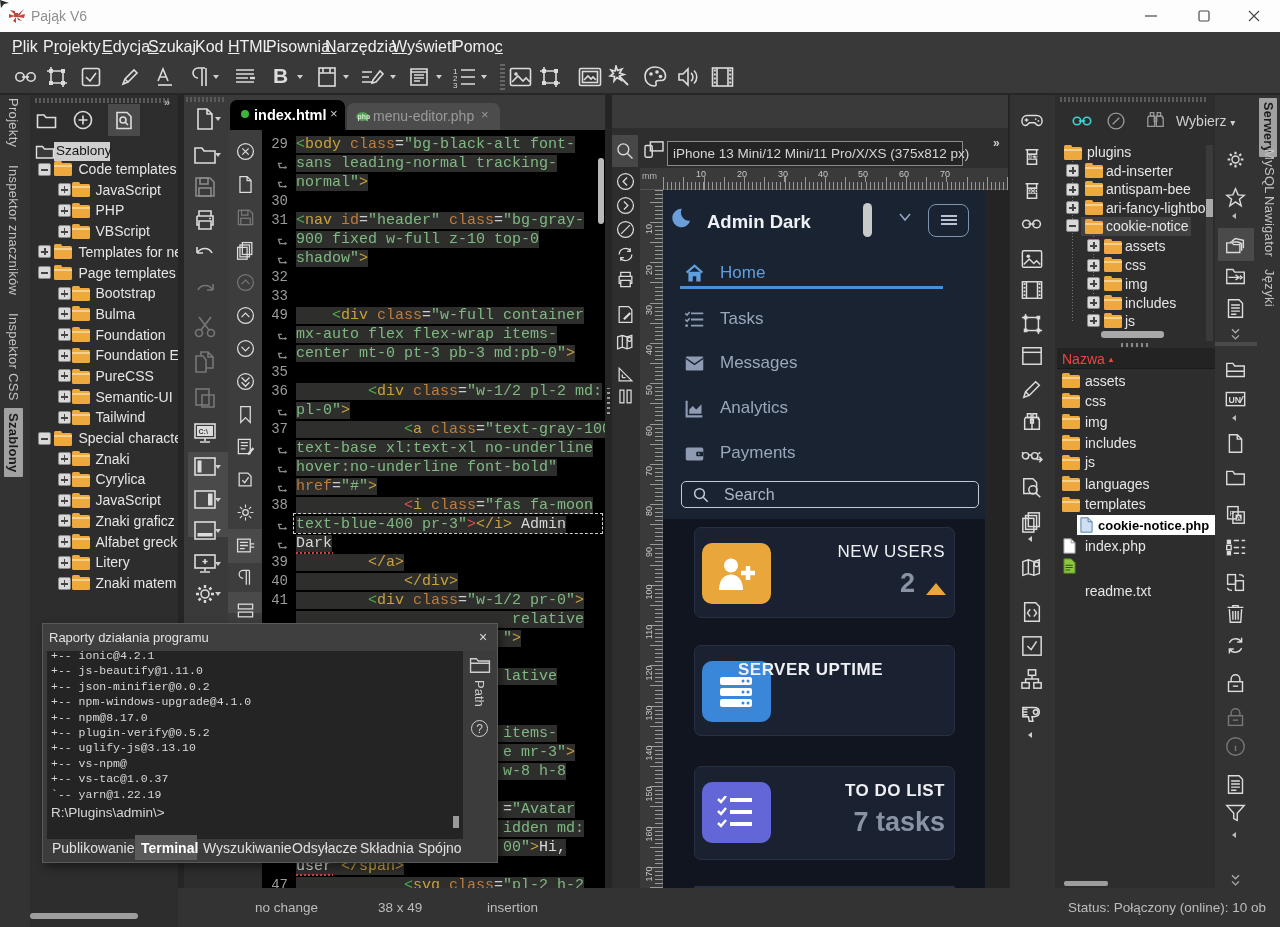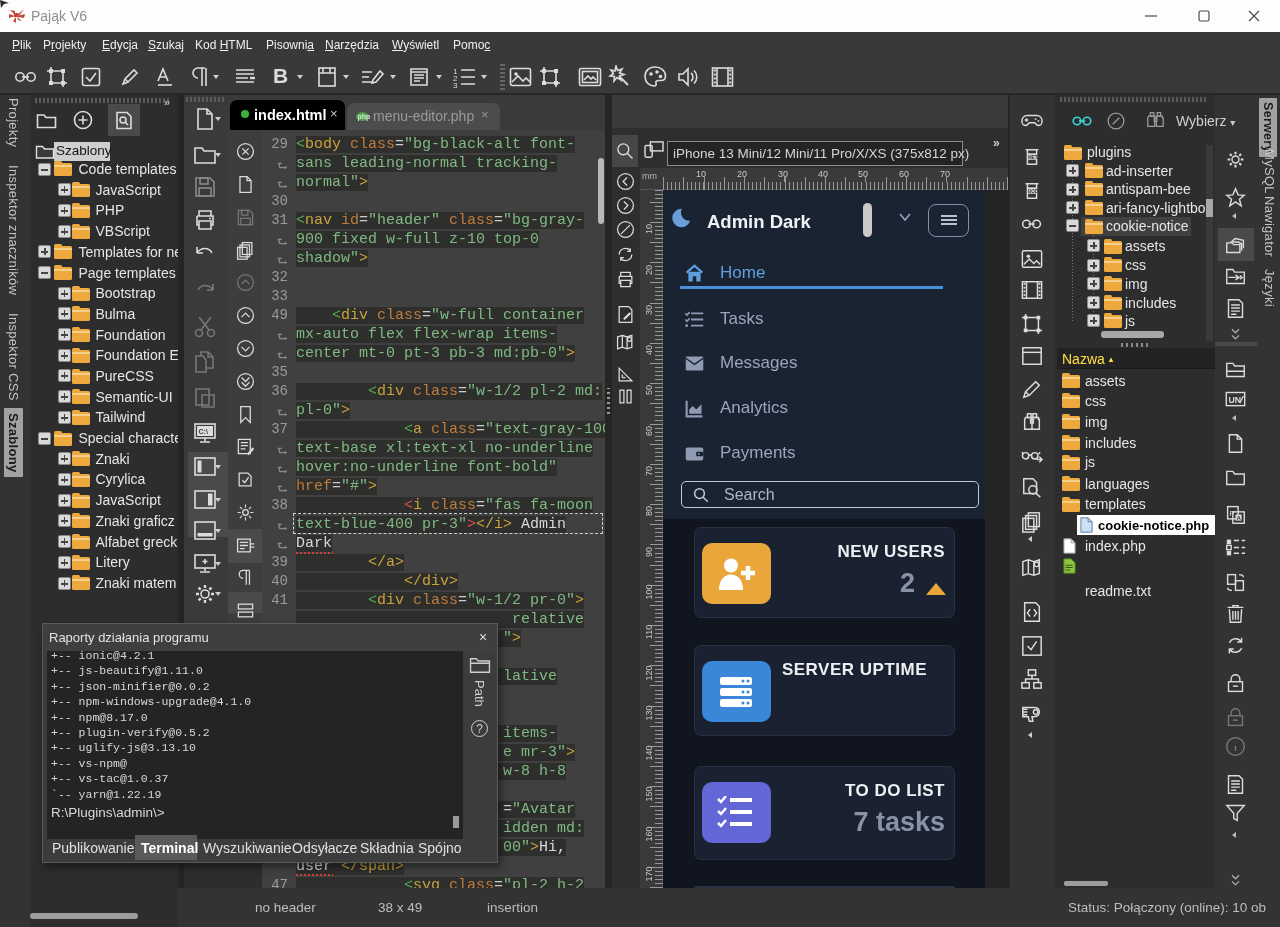--- a/index.html
+++ b/index.html
@@ -4,21 +4,21 @@
 <style>
 * { margin:0; padding:0; box-sizing:border-box; }
 html,body { width:1280px; height:927px; overflow:hidden; background:#2d2d2d;
   font-family:"Liberation Sans", sans-serif; }
 .abs { position:absolute; }
 #app { position:relative; width:1280px; height:927px; }
 
 #titlebar { left:0; top:0; width:1280px; height:32px; background:#fdfdfd; }
 #titlebar .tt { left:31px; top:8px; font-size:14px; color:#8f8f8f; }
 #menubar { left:0; top:32px; width:1280px; height:28px; background:#393939; }
-#menubar span { position:absolute; top:6px; font-size:12px; color:#f0f0f0; }
+#menubar span { position:absolute; top:6px; font-size:16px; color:#f0f0f0; }
 #toolbar { left:0; top:60px; width:1280px; height:35px; background:#393939; border-bottom:2px solid #262626; }
 .ic { position:absolute; }
 .dd { position:absolute; width:0; height:0; border-left:3.5px solid transparent; border-right:3.5px solid transparent; border-top:4px solid #cfcfcf; }
 
 #lstrip { left:0; top:95px; width:30px; height:832px; background:#333; }
 #rstrip { left:1257px; top:95px; width:23px; height:832px; background:#333; }
 .vtab { position:absolute; writing-mode:vertical-rl; font-size:13px; color:#c4c4c4; letter-spacing:.3px; }
 .vtab.act { background:#a2a2a2; color:#1c1c1c; font-weight:bold; padding:5px 2px; border-radius:1px; }
 
 #lpanel { left:30px; top:95px; width:148px; height:832px; background:#2d2d2d; overflow:hidden; }
@@ -29,21 +29,21 @@
 .pm.plus:after { top:2px; bottom:2px; left:5px; width:1.5px; }
 .fold { position:absolute; width:18px; height:13px; background:#eda93e; border-radius:1.5px; }
 .fold:before { content:""; position:absolute; left:0; top:-2.5px; width:8px; height:3px; background:#eda93e; border-radius:1.5px 1.5px 0 0; }
 .fold:after { content:""; position:absolute; left:0; top:1.5px; right:0; height:2.2px; background:#f6cf8d; }
 
 .splitv { position:absolute; background:#252525; }
 
 #edcol1 { left:184px; top:95px; width:44px; height:528px; background:#3a3a3a; }
 #edcol2 { left:228px; top:130px; width:34px; height:493px; background:#3d3d3d; }
 #tabbar { left:228px; top:95px; width:384px; height:35px; background:#3a3a3a; }
-#code { left:262px; top:130px; width:343px; height:758px; background:#404040; overflow:hidden;
+#code { left:262px; top:130px; width:343px; height:758px; background:#000000; overflow:hidden;
   font-family:"Liberation Mono", monospace; font-size:15px; }
 .cl { position:absolute; white-space:pre; }
 .ln { position:absolute; width:26px; text-align:right; color:#9b9b9b; font-size:14px; }
 .wr { position:absolute; color:#8a8a8a; font-size:12px; }
 .ct { background:#2e2e2d; }
 .tg { color:#c9a23b; } 
 .lt { color:#4fae4f; } 
 .at { color:#c07c3c; } 
 .eq { color:#cccccc; }
 .st { color:#7fb982; } 
@@ -661,21 +661,21 @@
         <path d="M15 15 L21 21" stroke="#c2c8d4" stroke-width="2"></path>
       </svg>
     <div class="abs" style="left:112px;top:391px;font-size:16px;color:#aeb6c4">Search</div>
     <div class="abs" style="left:82px;top:432px;width:261px;height:91px;background:#1a2231;border:1px solid #293043;border-radius:7px"></div>
     <div class="abs" style="left:90px;top:448px;width:69px;height:61px;background:#e9a63a;border-radius:10px"></div>
     <svg class="ic" style="left:104px;top:462px" width="40" height="34" viewBox="0 0 40 34">
         <circle cx="15" cy="8.5" r="7" fill="#fff"></circle>
         <path d="M3 33 C3 22 9 17.5 15 17.5 C21 17.5 27 22 27 33 Z" fill="#fff"></path>
         <path d="M32 9 V23 M25 16 H39" stroke="#fff" stroke-width="4.5"></path>
       </svg>
-    <div class="abs" style="right:10px;top:447px;width:261px;left:82px;text-align:right;padding-right:10px;font-size:17px;font-weight:bold;color:#eef0f4;letter-spacing:.5px">NEW USERS</div>
+    <div class="abs" style="right:10px;top:447px;width:261px;left:82px;text-align:right;padding-right:10px;font-size:17px;font-weight:normal;color:#eef0f4;letter-spacing:.5px">NEW USERS</div>
     <div class="abs" style="left:82px;top:473px;width:221px;text-align:right;font-size:27px;font-weight:bold;color:#8a92a6">2</div>
     <svg class="ic" style="left:314px;top:488px" width="20" height="12" viewBox="0 0 20 12">
         <path d="M10 0 L20 12 H0 Z" fill="#e9a63a"></path>
       </svg>
     <div class="abs" style="left:82px;top:550px;width:261px;height:91px;background:#1a2231;border:1px solid #293043;border-radius:7px"></div>
     <div class="abs" style="left:90px;top:566px;width:69px;height:61px;background:#3a86d8;border-radius:10px"></div>
     <svg class="ic" style="left:104px;top:580px" width="40" height="34" viewBox="0 0 40 34">
         <g fill="#fff">
           <rect x="4" y="2" width="32" height="8" rx="2"></rect>
           <rect x="4" y="13" width="32" height="8" rx="2"></rect>
@@ -683,21 +683,21 @@
         </g>
         <g fill="#3a86d8">
           <circle cx="27" cy="6" r="1.5"></circle>
           <circle cx="32" cy="6" r="1.5"></circle>
           <circle cx="27" cy="17" r="1.5"></circle>
           <circle cx="32" cy="17" r="1.5"></circle>
           <circle cx="27" cy="28" r="1.5"></circle>
           <circle cx="32" cy="28" r="1.5"></circle>
         </g>
       </svg>
-    <div class="abs" style="right:10px;top:565px;width:261px;left:82px;text-align:right;padding-right:28px;font-size:17px;font-weight:bold;color:#eef0f4;letter-spacing:.5px">SERVER UPTIME</div>
+    <div class="abs" style="right:10px;top:565px;width:261px;left:82px;text-align:center;padding-right:28px;font-size:17px;font-weight:bold;color:#eef0f4;letter-spacing:.5px">SERVER UPTIME</div>
     <div class="abs" style="left:82px;top:671px;width:261px;height:94px;background:#1a2231;border:1px solid #293043;border-radius:7px"></div>
     <div class="abs" style="left:90px;top:687px;width:69px;height:61px;background:#6266d6;border-radius:10px"></div>
     <svg class="ic" style="left:104px;top:701px" width="40" height="34" viewBox="0 0 40 34">
         <g stroke="#fff" stroke-width="4" fill="none">
           <path d="M14 4 H36 M14 16 H36 M14 28 H36"></path>
         </g>
         <g stroke="#fff" stroke-width="2.5" fill="none">
           <path d="M2 3 L5 6 L10 0 M2 15 L5 18 L10 12 M2 27 L5 30 L10 24"></path>
         </g>
       </svg>
@@ -865,21 +865,21 @@
     <div class="fold" style="left:47px;top:202px"></div>
     <div class="trow" style="left:68px;top:200px">includes</div>
     <div class="pm plus" style="left:30px;top:219px"></div>
     <div class="fold" style="left:47px;top:220px"></div>
     <div class="trow" style="left:68px;top:218px">js</div>
     <div class="abs" style="left:149px;top:50px;width:7px;height:196px;background:#3a3a3a"></div>
     <div class="abs" style="left:149px;top:104px;width:7px;height:18px;background:#a8a8a8"></div>
     <div class="abs" style="left:44px;top:236px;width:63px;height:7px;background:#a8a8a8;border-radius:3px"></div>
     <div class="abs" style="left:64px;top:248px;width:30px;height:4px;background:repeating-linear-gradient(90deg,#888 0 2px,transparent 2px 5px)"></div>
     <div class="abs" style="left:0;top:253px;width:158px;height:21px;background:#232323;border-bottom:1px solid #1a1a1a"></div>
-    <div class="abs" style="left:5px;top:256px;font-size:14px;color:#fde047">Nazwa <span style="font-size:9px;vertical-align:2px">▴</span></div>
+    <div class="abs" style="left:5px;top:256px;font-size:14px;color:#ef4444">Nazwa <span style="font-size:9px;vertical-align:2px">▴</span></div>
     <div class="fold" style="left:5px;top:280px"></div>
     <div class="trow" style="left:28px;top:278px">assets</div>
     <div class="fold" style="left:5px;top:300px"></div>
     <div class="trow" style="left:28px;top:298px">css</div>
     <div class="fold" style="left:5px;top:321px"></div>
     <div class="trow" style="left:28px;top:319px">img</div>
     <div class="fold" style="left:5px;top:342px"></div>
     <div class="trow" style="left:28px;top:340px">includes</div>
     <div class="fold" style="left:5px;top:362px"></div>
     <div class="trow" style="left:28px;top:359px">js</div>
@@ -1000,21 +1000,21 @@
     <div class="abs" style="left:17px;top:737px;width:0;height:0;border-top:3.5px solid transparent;border-bottom:3.5px solid transparent;border-right:4px solid #bbb"></div>
     <div class="abs" style="left:0;top:247px;width:42px;height:4px;background:#4a4a4a"></div>
   </div>
   <div class="abs" id="rstrip">
     <div class="vtab act" style="left:2px;top:3px;font-size:12.5px;padding:4px 2px">Serwery</div>
     <div class="vtab" style="left:5px;top:54px">MySQL</div>
     <div class="vtab" style="left:5px;top:101px">Nawigator</div>
     <div class="vtab" style="left:5px;top:174px">Języki</div>
   </div>
   <div class="abs" id="status">
-    <div style="left:77px">no header</div>
+    <div style="left:77px">no change</div>
     <div style="left:200px">38 x 49</div>
     <div style="left:309px">insertion</div>
     <div style="left:890px;white-space:nowrap">Status: Połączony (online): 10 ob</div>
   </div>
   <div class="abs" id="term">
     <div class="abs" style="left:0;top:0;width:454px;height:27px;background:#3f3f3f"></div>
     <div class="abs" style="left:6px;top:6px;font-size:13px;color:#e2e2e2">Raporty działania programu</div>
     <div class="abs" style="left:436px;top:5px;font-size:14px;color:#ddd">×</div>
     <div class="abs" style="left:4px;top:27px;width:416px;height:188px;background:#242424"></div>
     <div class="abs" style="left:8px;top:24px;font-family:'Liberation Mono',monospace;font-size:11.5px;line-height:15.4px;color:#d8d8d8;white-space:pre">+-- ionic@4.2.1

